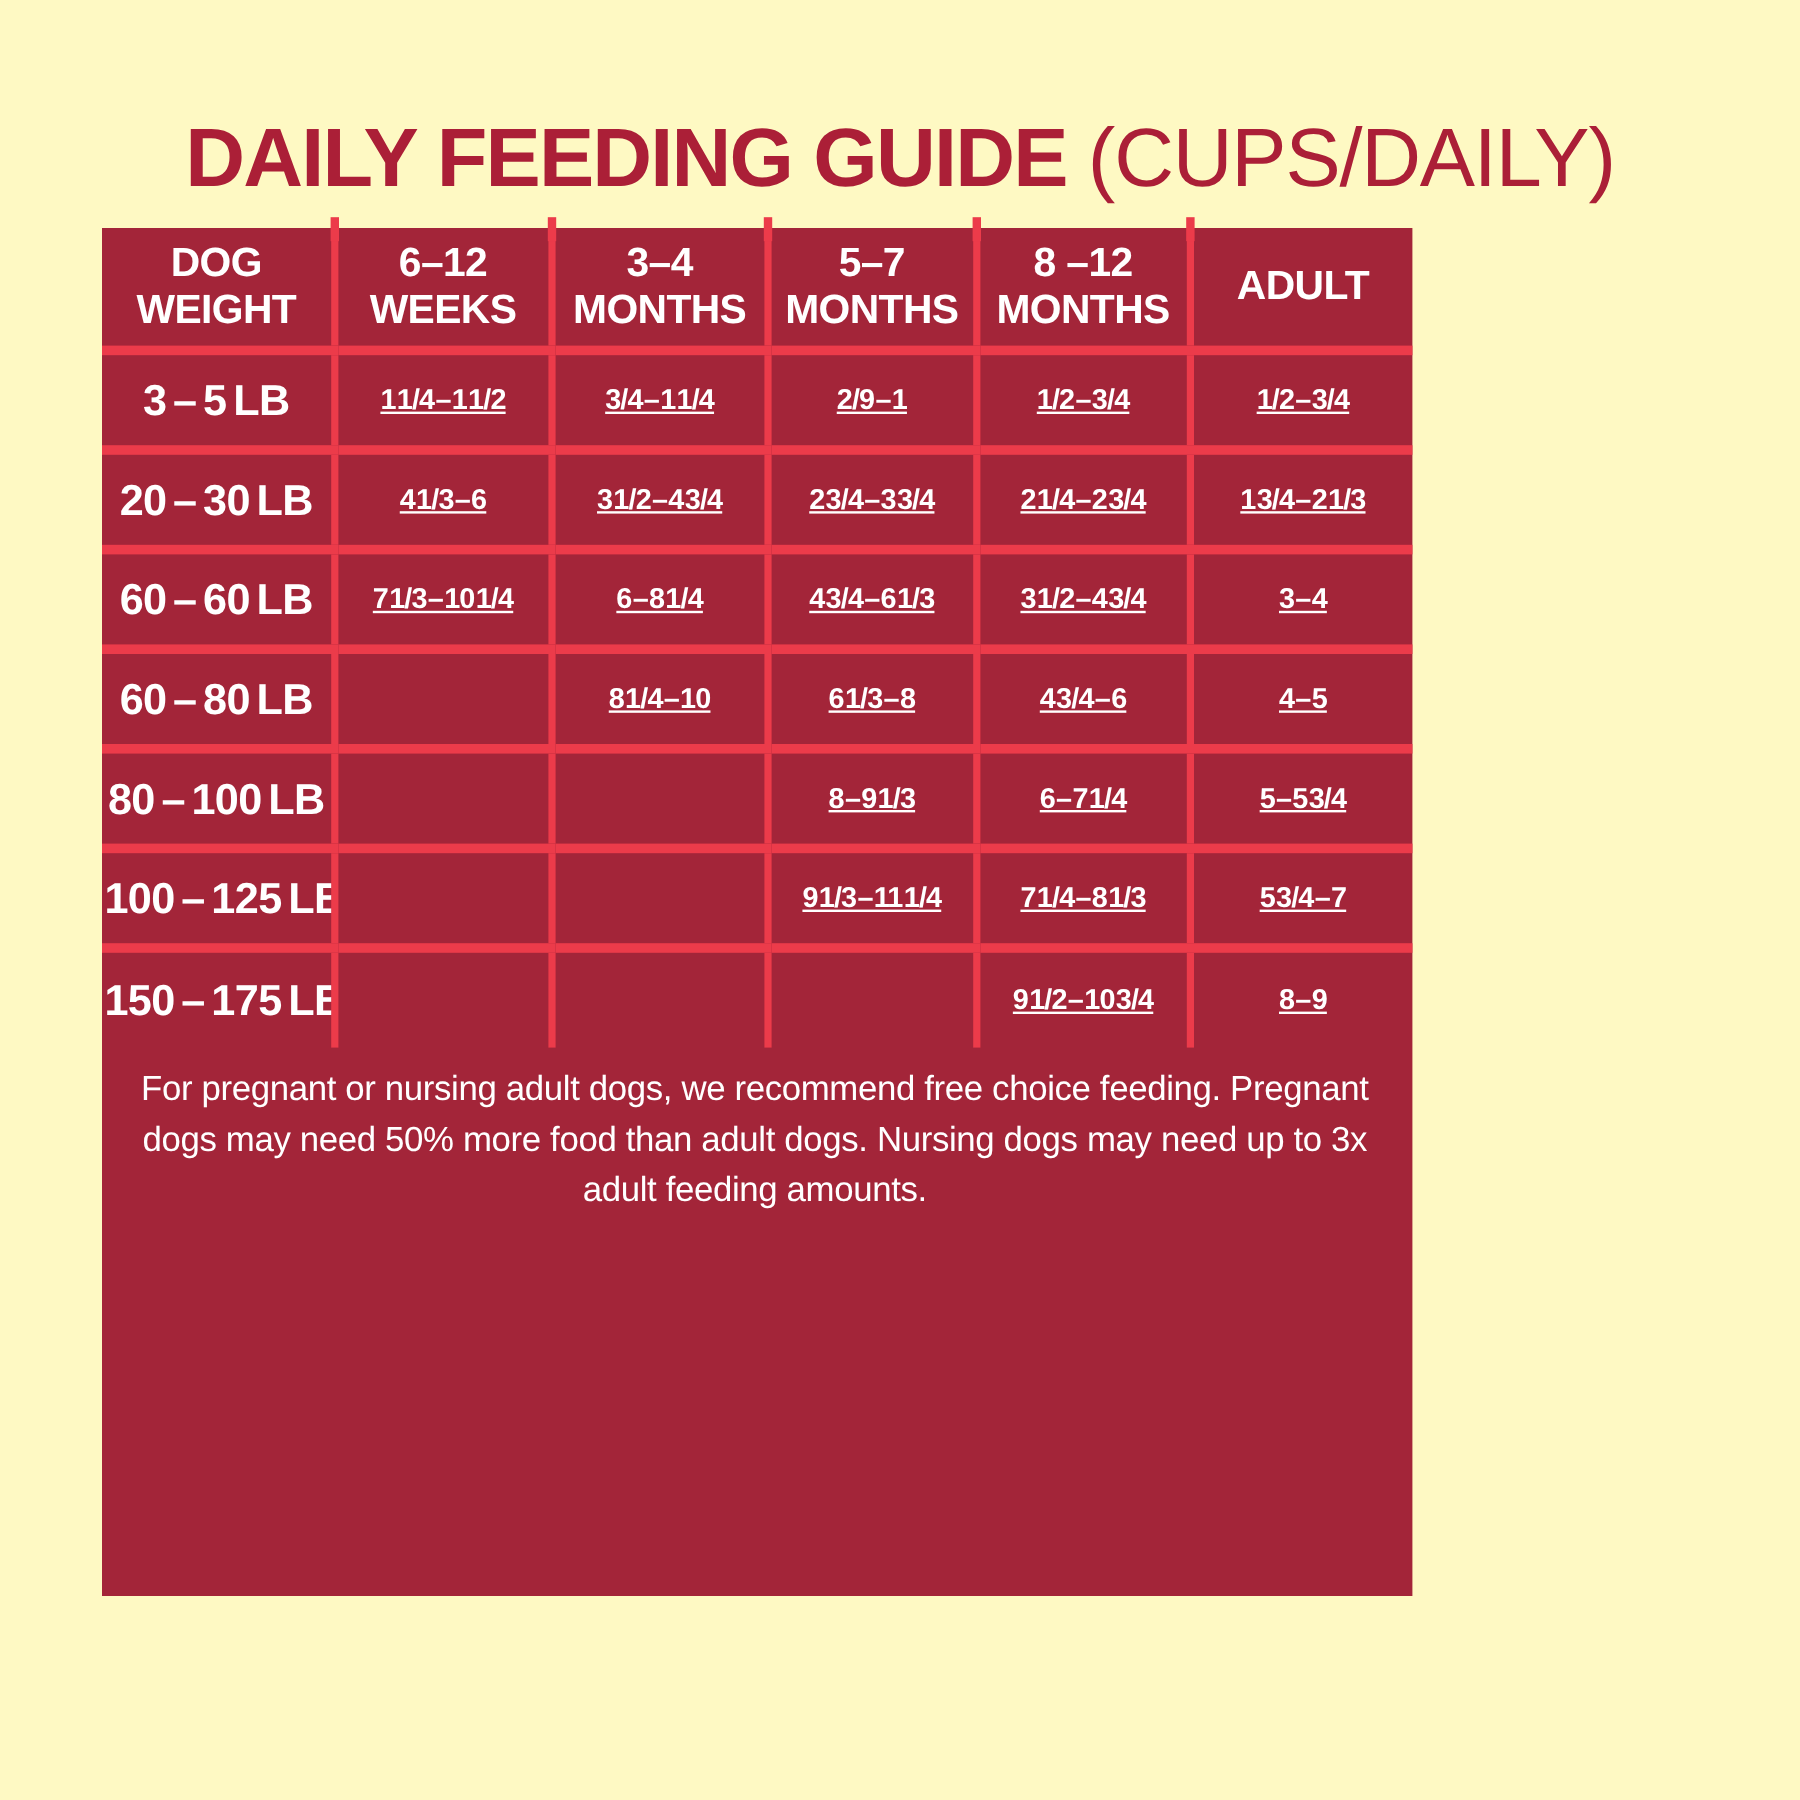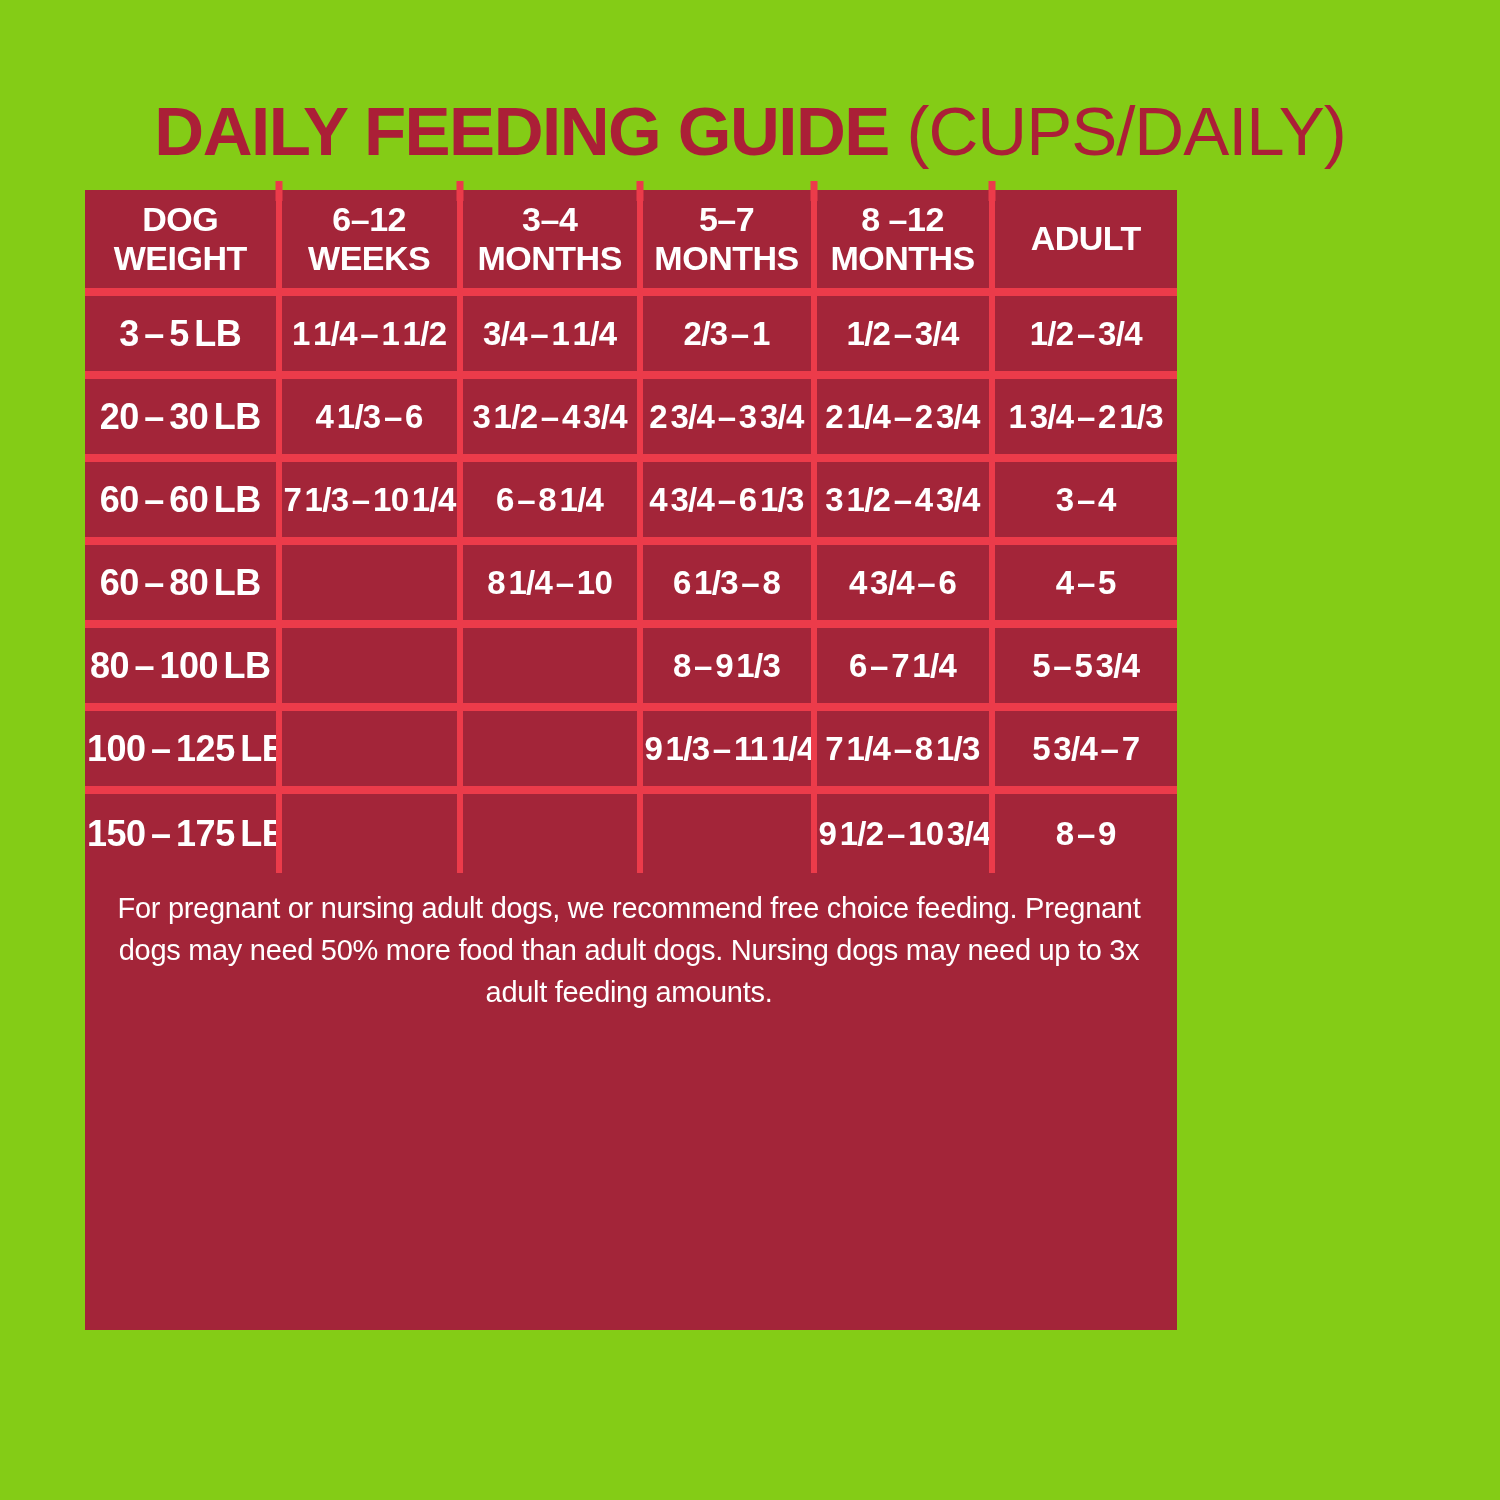--- a/index.html
+++ b/index.html
@@ -1,19 +1,19 @@
 <!DOCTYPE html>
 <html><head>
 <meta charset="utf-8">
 <style>
   html,body{margin:0;padding:0;background:#ffffff;}
   .page{
     position:relative;
     width:1500px;height:1500px;
-    background:#84cc16;
+    background:#fef9c3;
     font-family:"Liberation Sans",sans-serif;
     overflow:hidden;
   }
   .title{
     position:absolute;
     top:92px;left:0;width:100%;
     text-align:center;
     color:#AB1F37;
     font-size:69px;
     font-weight:700;
@@ -66,25 +66,26 @@
     letter-spacing:-0.5px;
   }
   td.wt{
     font-size:36px;
     font-weight:700;
     letter-spacing:-0.5px;
     word-spacing:-4px;
     white-space:nowrap;
   }
   td.val{
-    font-size:33px;
+    font-size:24px;
     font-weight:700;
     letter-spacing:-0.7px;
     word-spacing:-5px;
     white-space:nowrap;
+    text-decoration:underline;
   }
   .footnote{
     box-sizing:border-box;
     padding:14px 34px 0 30px;
     color:#ffffff;
     font-size:29px;
     line-height:42px;
     letter-spacing:-0.3px;
     text-align:center;
     max-width:1330px;
@@ -123,21 +124,21 @@
             <th class="hdr"><span>5–7</span><br><span>MONTHS</span></th>
             <th class="hdr"><span>8 –12</span><br><span>MONTHS</span></th>
             <th class="hdr"><span>ADULT</span></th>
           </tr>
       </thead>
       <tbody>
           <tr>
             <td class="wt">3 – 5 LB</td>
             <td class="val">1 1/4 – 1 1/2</td>
             <td class="val">3/4 – 1 1/4</td>
-            <td class="val">2/3 – 1</td>
+            <td class="val">2/9 – 1</td>
             <td class="val">1/2 – 3/4</td>
             <td class="val">1/2 – 3/4</td>
           </tr>
           <tr>
             <td class="wt">20 – 30 LB</td>
             <td class="val">4 1/3 – 6</td>
             <td class="val">3 1/2 – 4 3/4</td>
             <td class="val">2 3/4 – 3 3/4</td>
             <td class="val">2 1/4 – 2 3/4</td>
             <td class="val">1 3/4 – 2 1/3</td>

